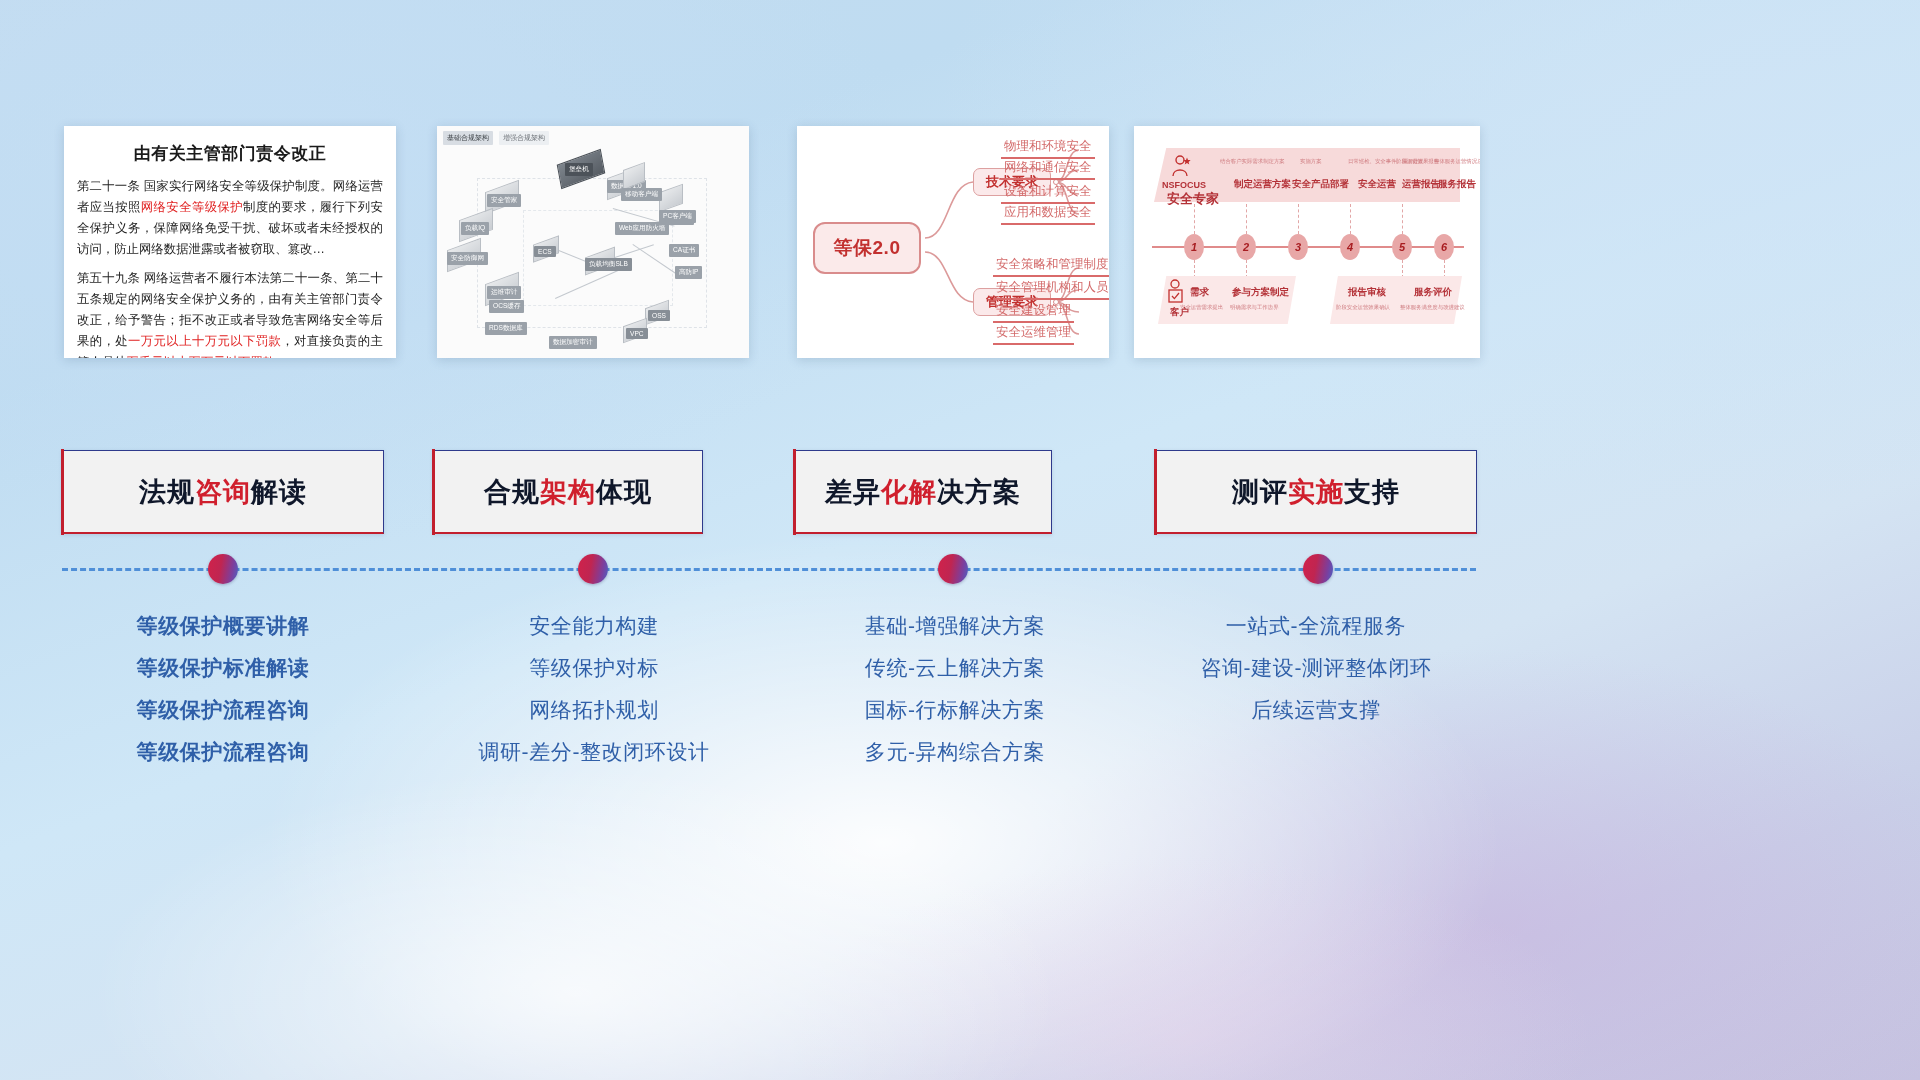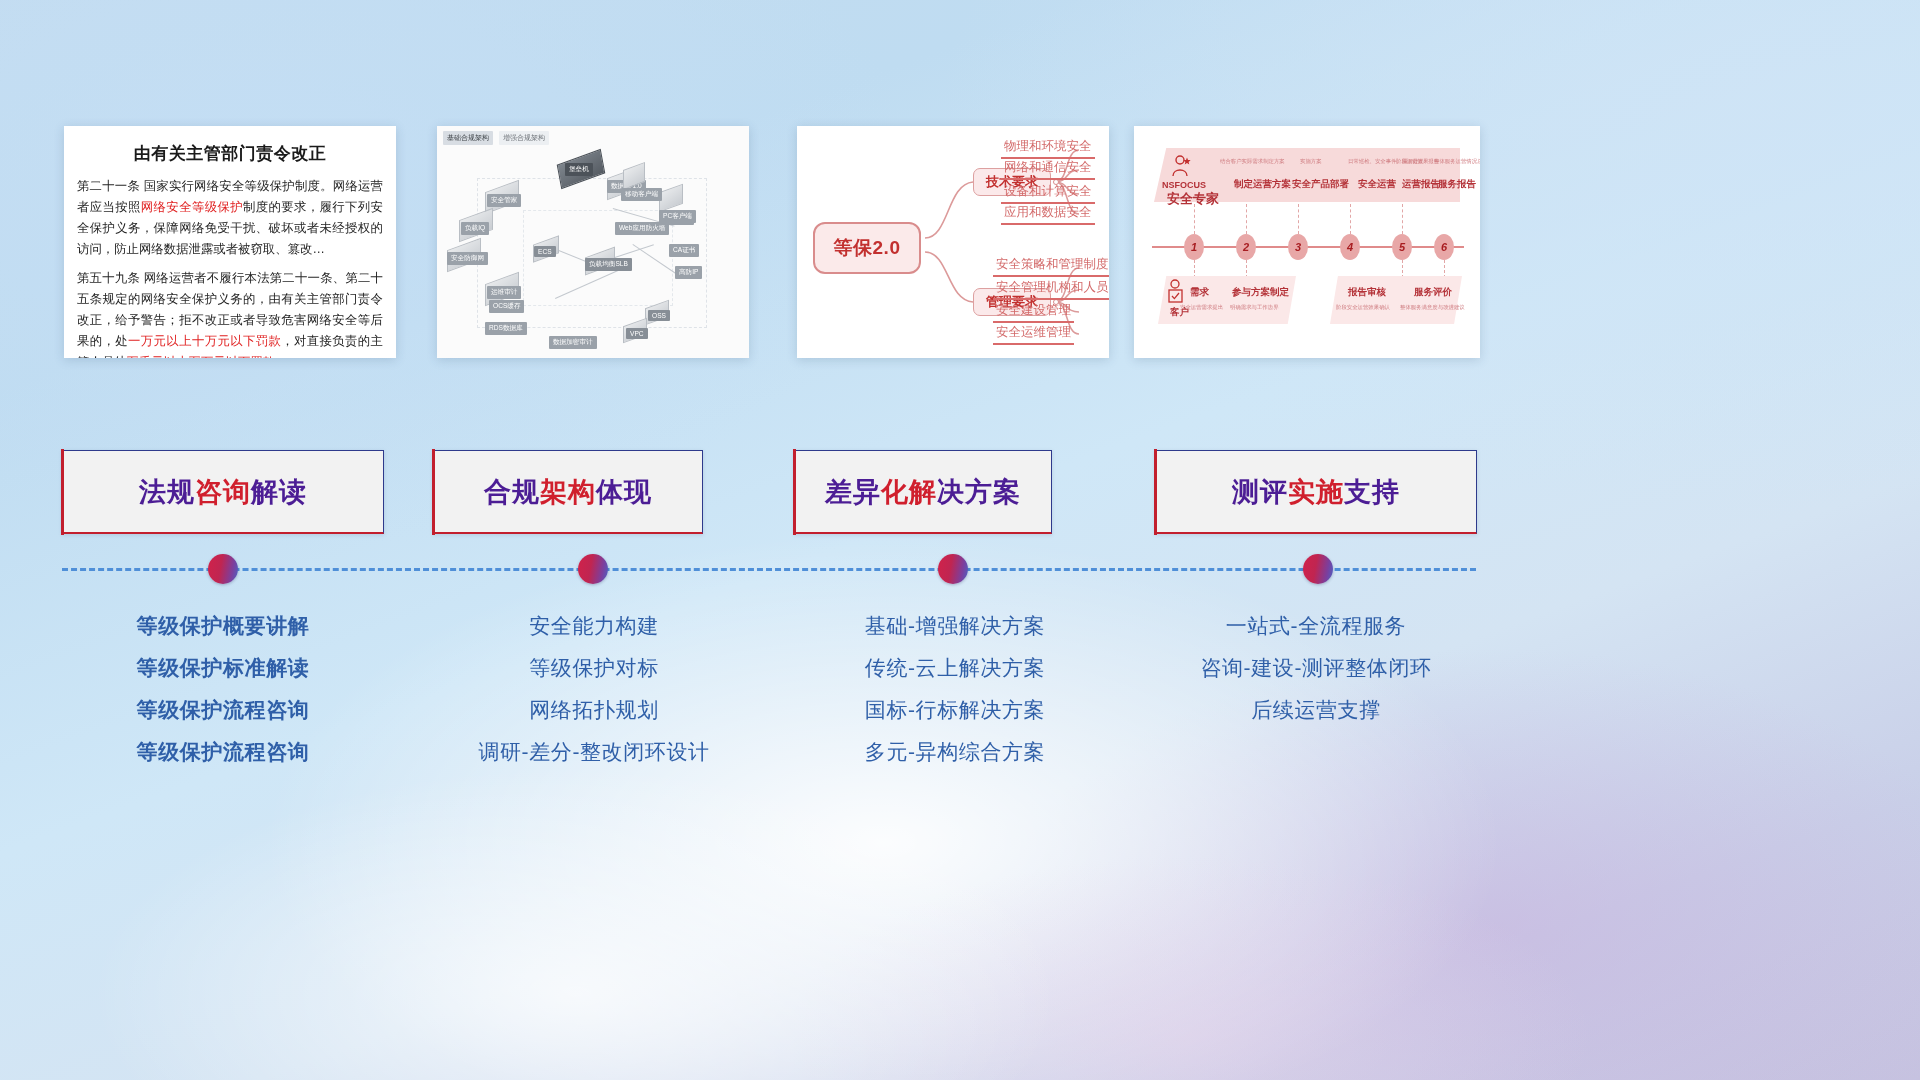--- a/index.html
+++ b/index.html
@@ -122,21 +122,21 @@
     border:1.6px solid #2e3a8c;
     border-bottom:2.6px solid #c21f2e;
     box-shadow:0 1px 4px rgba(30,50,90,.13);
     display:flex;align-items:center;justify-content:center;
   }
   .hdr::before{
     content:"";position:absolute;left:-1.6px;top:-1.6px;bottom:-2.6px;width:2.6px;
     background:#c21f2e;
   }
   .hdr-txt{font-size:27px;font-weight:600;letter-spacing:1px;white-space:nowrap;}
-  .hdr-txt .b{color:#4c1d95;}
+  .hdr-txt .b{color:#0f172a;}
   .hdr-txt .r{color:#d01f2d;}
 
   
   .rail{
     position:absolute;left:62px;top:568px;width:1414px;height:0;
     border-top:3px dashed #4f8fd8;
   }
   .knob{
     position:absolute;width:30px;height:30px;border-radius:50%;
     background:linear-gradient(100deg,#d1224a 0%,#c02551 42%,#7b3f9e 78%,#4a63c4 100%);

